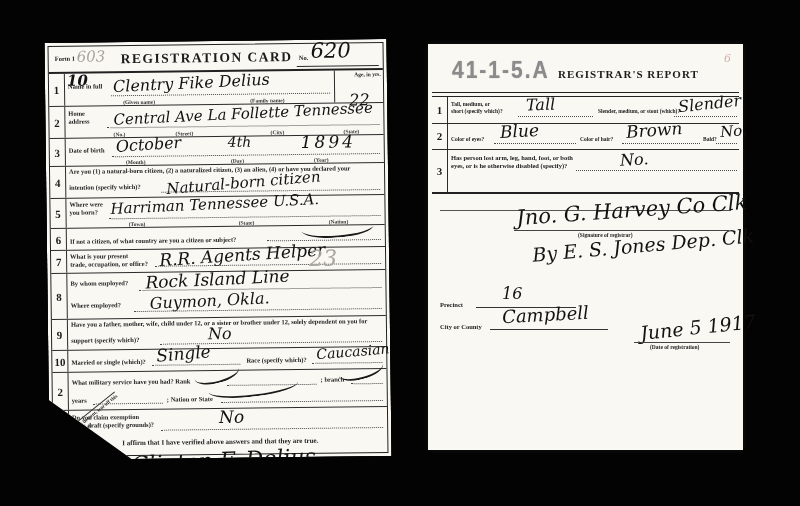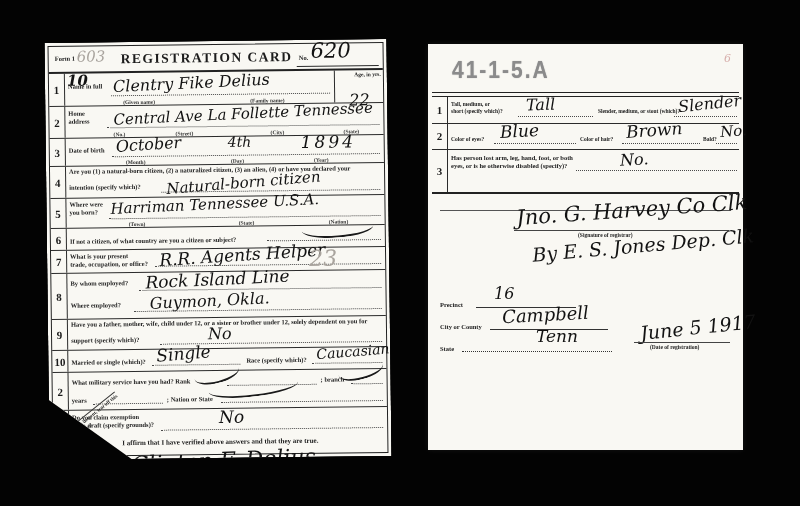--- a/index.html
+++ b/index.html
@@ -221,20 +221,21 @@
   </div>
 
   <div class="corner-note">If person is of African descent, tear off this corner.</div>
 </div>
 
 <div class="card" id="right-card">
   <span class="corner-mark">6</span>
 
   <div class="rc-header">
     <span class="stamp">41-1-5.A</span>
+    <span class="rc-title printed">REGISTRAR'S REPORT</span>
   </div>
   <div class="dbl" style="margin:0 4px;"></div>
 
   <div style="margin:0 4px;">
 
     <div class="row" style="height:27px;">
       <div class="num">1</div>
       <div class="rowbody">
         <span class="tiny abs" style="left:3px;top:4px;font-size:5.5px;">Tall, medium, or</span>
         <span class="tiny abs" style="left:3px;top:11px;font-size:5.5px;">short (specify which)?</span>
@@ -278,30 +279,25 @@
     <span class="solidline" style="left:12px;right:12px;top:16px;border-color:#555;"></span>
     <span class="hw abs" style="left:88px;top:4px;font-size:21px;transform:rotate(-4deg);">Jno. G. Harvey Co Clk</span>
     <span class="solidline" style="left:86px;right:14px;top:36px;border-color:#444;"></span>
     <span class="abs" style="left:150px;top:38px;font-size:5.5px;font-weight:bold;">(Signature of registrar)</span>
     <span class="hw abs" style="left:104px;top:40px;font-size:19px;transform:rotate(-5deg);">By E. S. Jones Dep. Clk</span>
   </div>
 
   <div style="position:relative;height:90px;">
     <div class="fieldrow">
       <span class="flabel">Precinct</span>
-      <span class="hw abs" style="left:66px;top:-6px;font-size:16px;">16</span>
+      <span class="hw abs" style="left:74px;top:-6px;font-size:16px;">16</span>
       <span class="fline" style="left:48px;width:100px;"></span>
     </div>
     <div class="fieldrow">
       <span class="flabel">City or County</span>
       <span class="hw abs" style="left:74px;top:-8px;font-size:18px;transform:rotate(-3deg);">Campbell</span>
       <span class="fline" style="left:62px;width:118px;"></span>
     </div>
-    <div class="fieldrow">
-      <span class="flabel">State</span>
-      <span class="hw abs" style="left:108px;top:-8px;font-size:17px;">Tenn</span>
-      <span class="fline" style="left:34px;width:150px;border-bottom-style:dotted;"></span>
-    </div>
     <span class="hw abs" style="left:212px;top:26px;font-size:19px;transform:rotate(-6deg);">June 5 1917</span>
     <span class="solidline" style="left:206px;width:96px;top:52px;border-color:#444;"></span>
     <span class="abs" style="left:222px;top:54px;font-size:5.5px;font-weight:bold;">(Date of registration)</span>
   </div>
 </div>
 
 </body></html>

